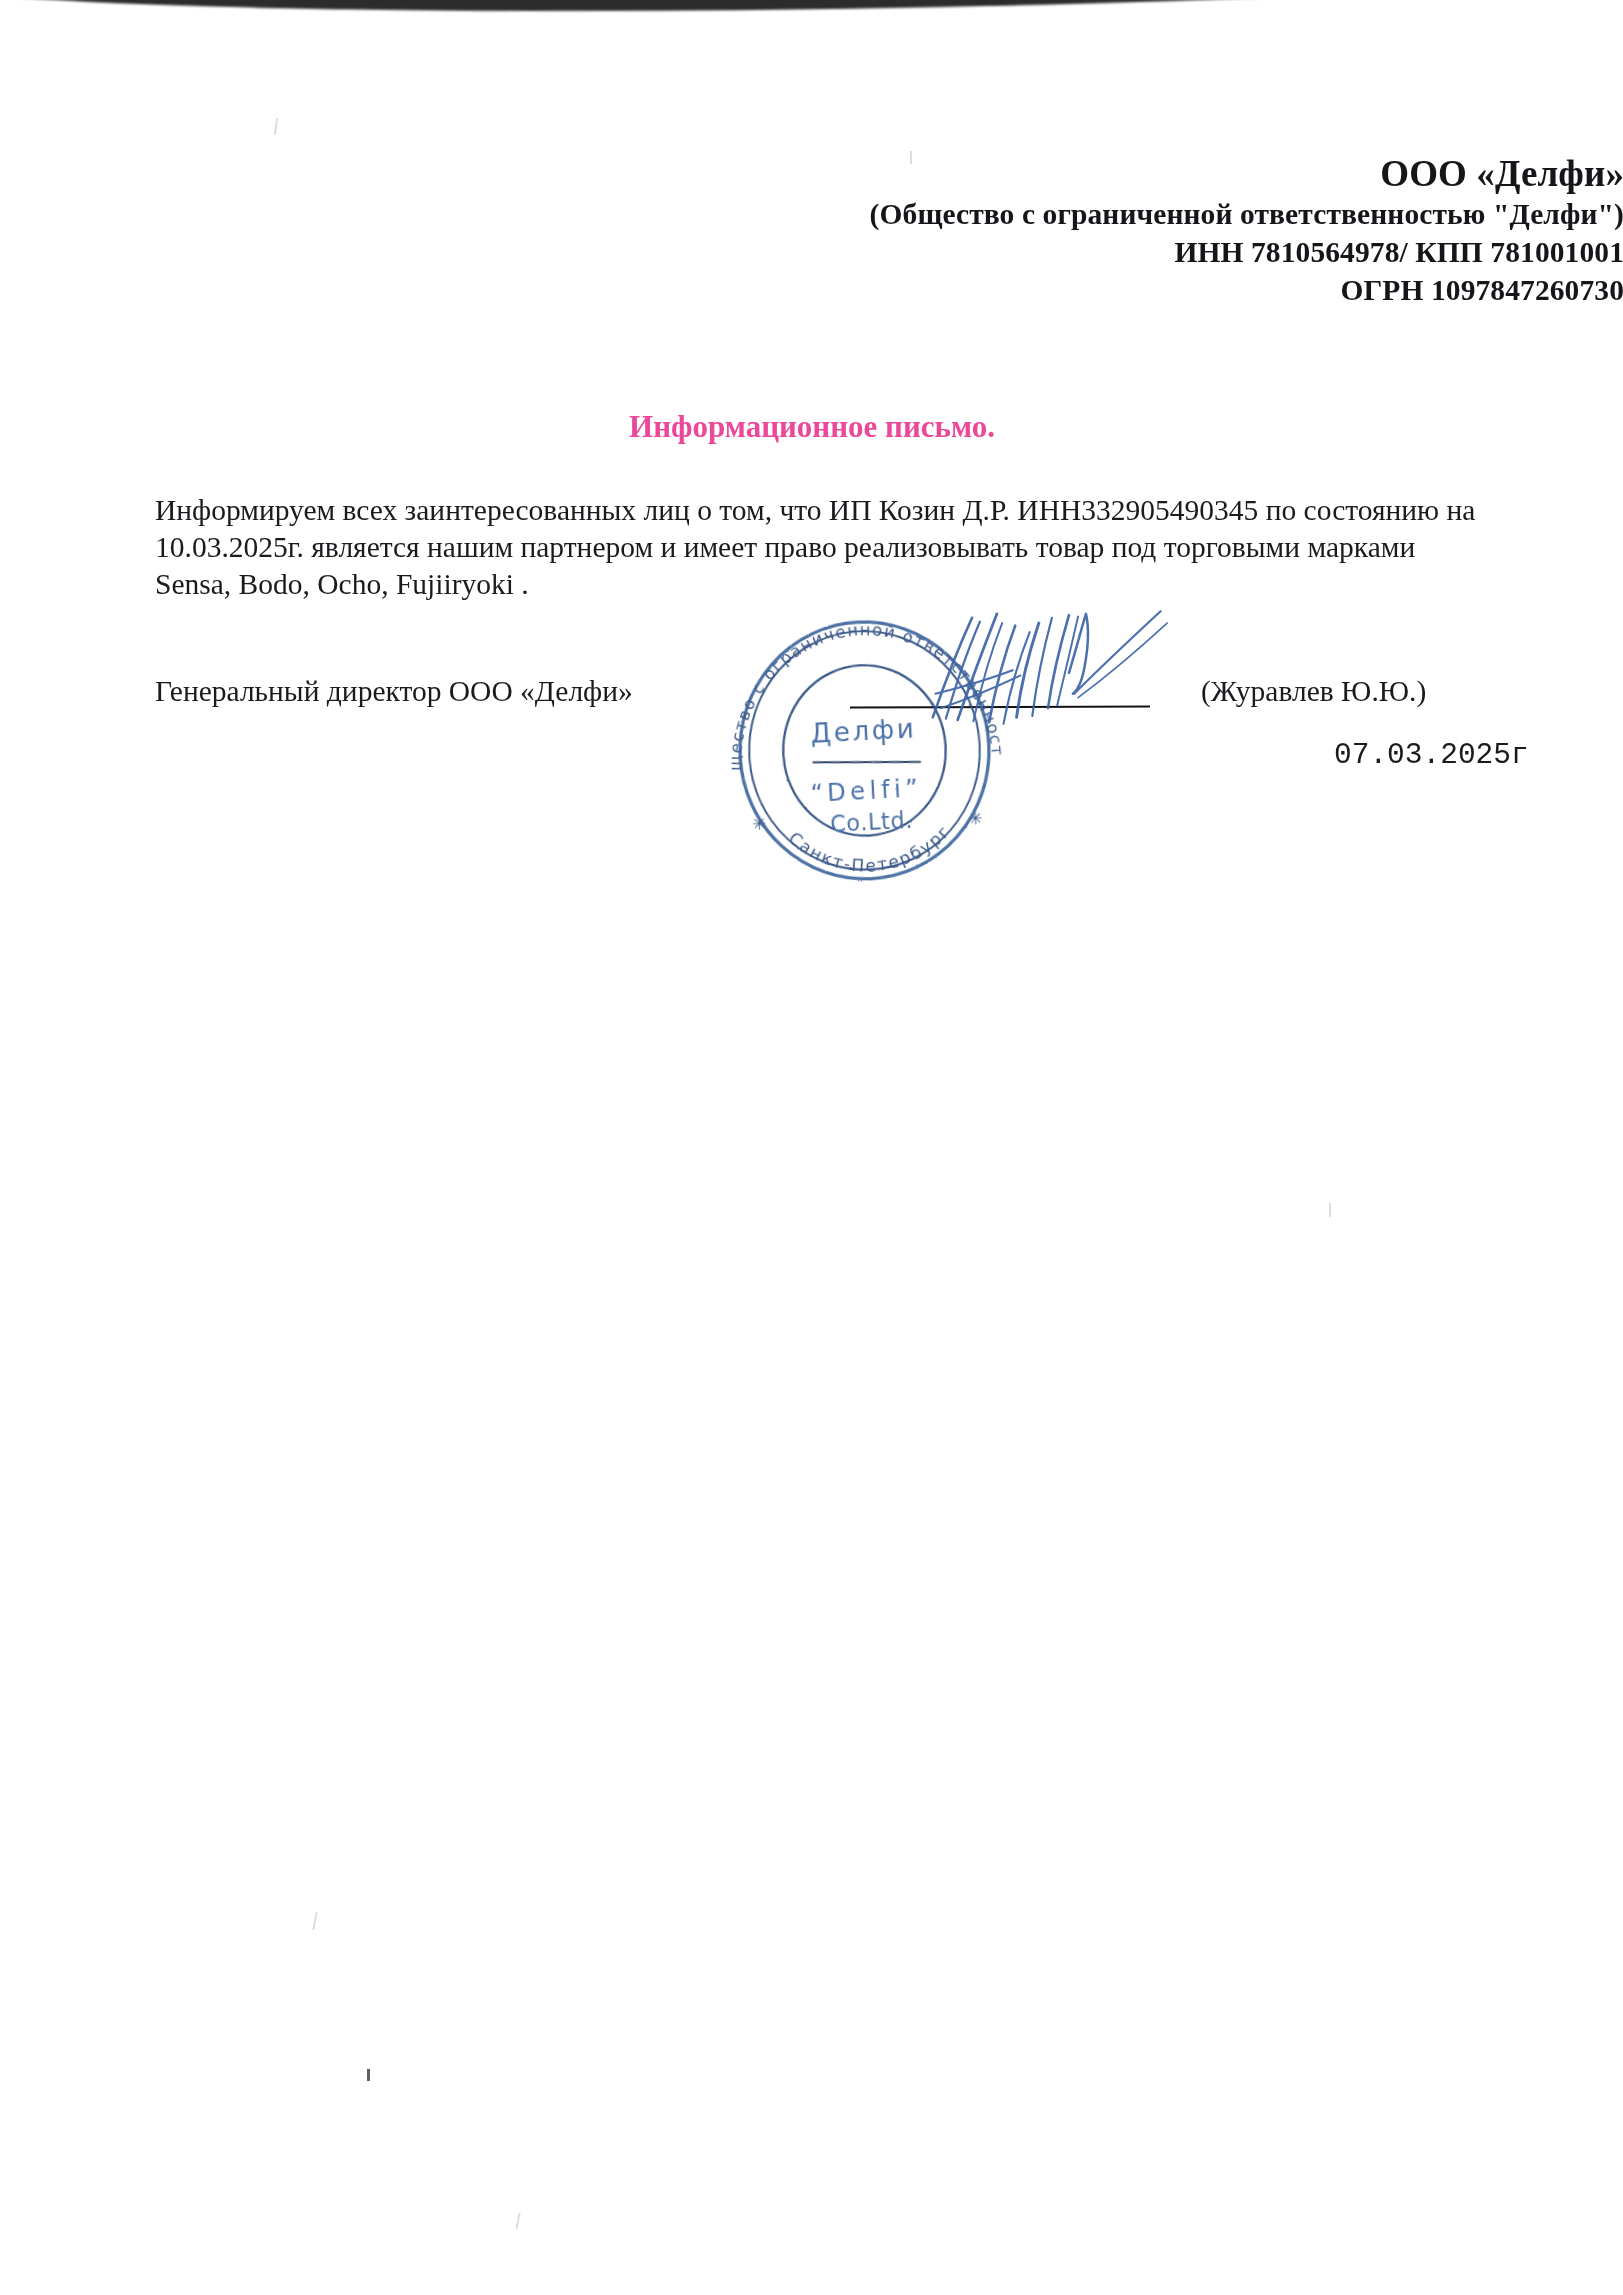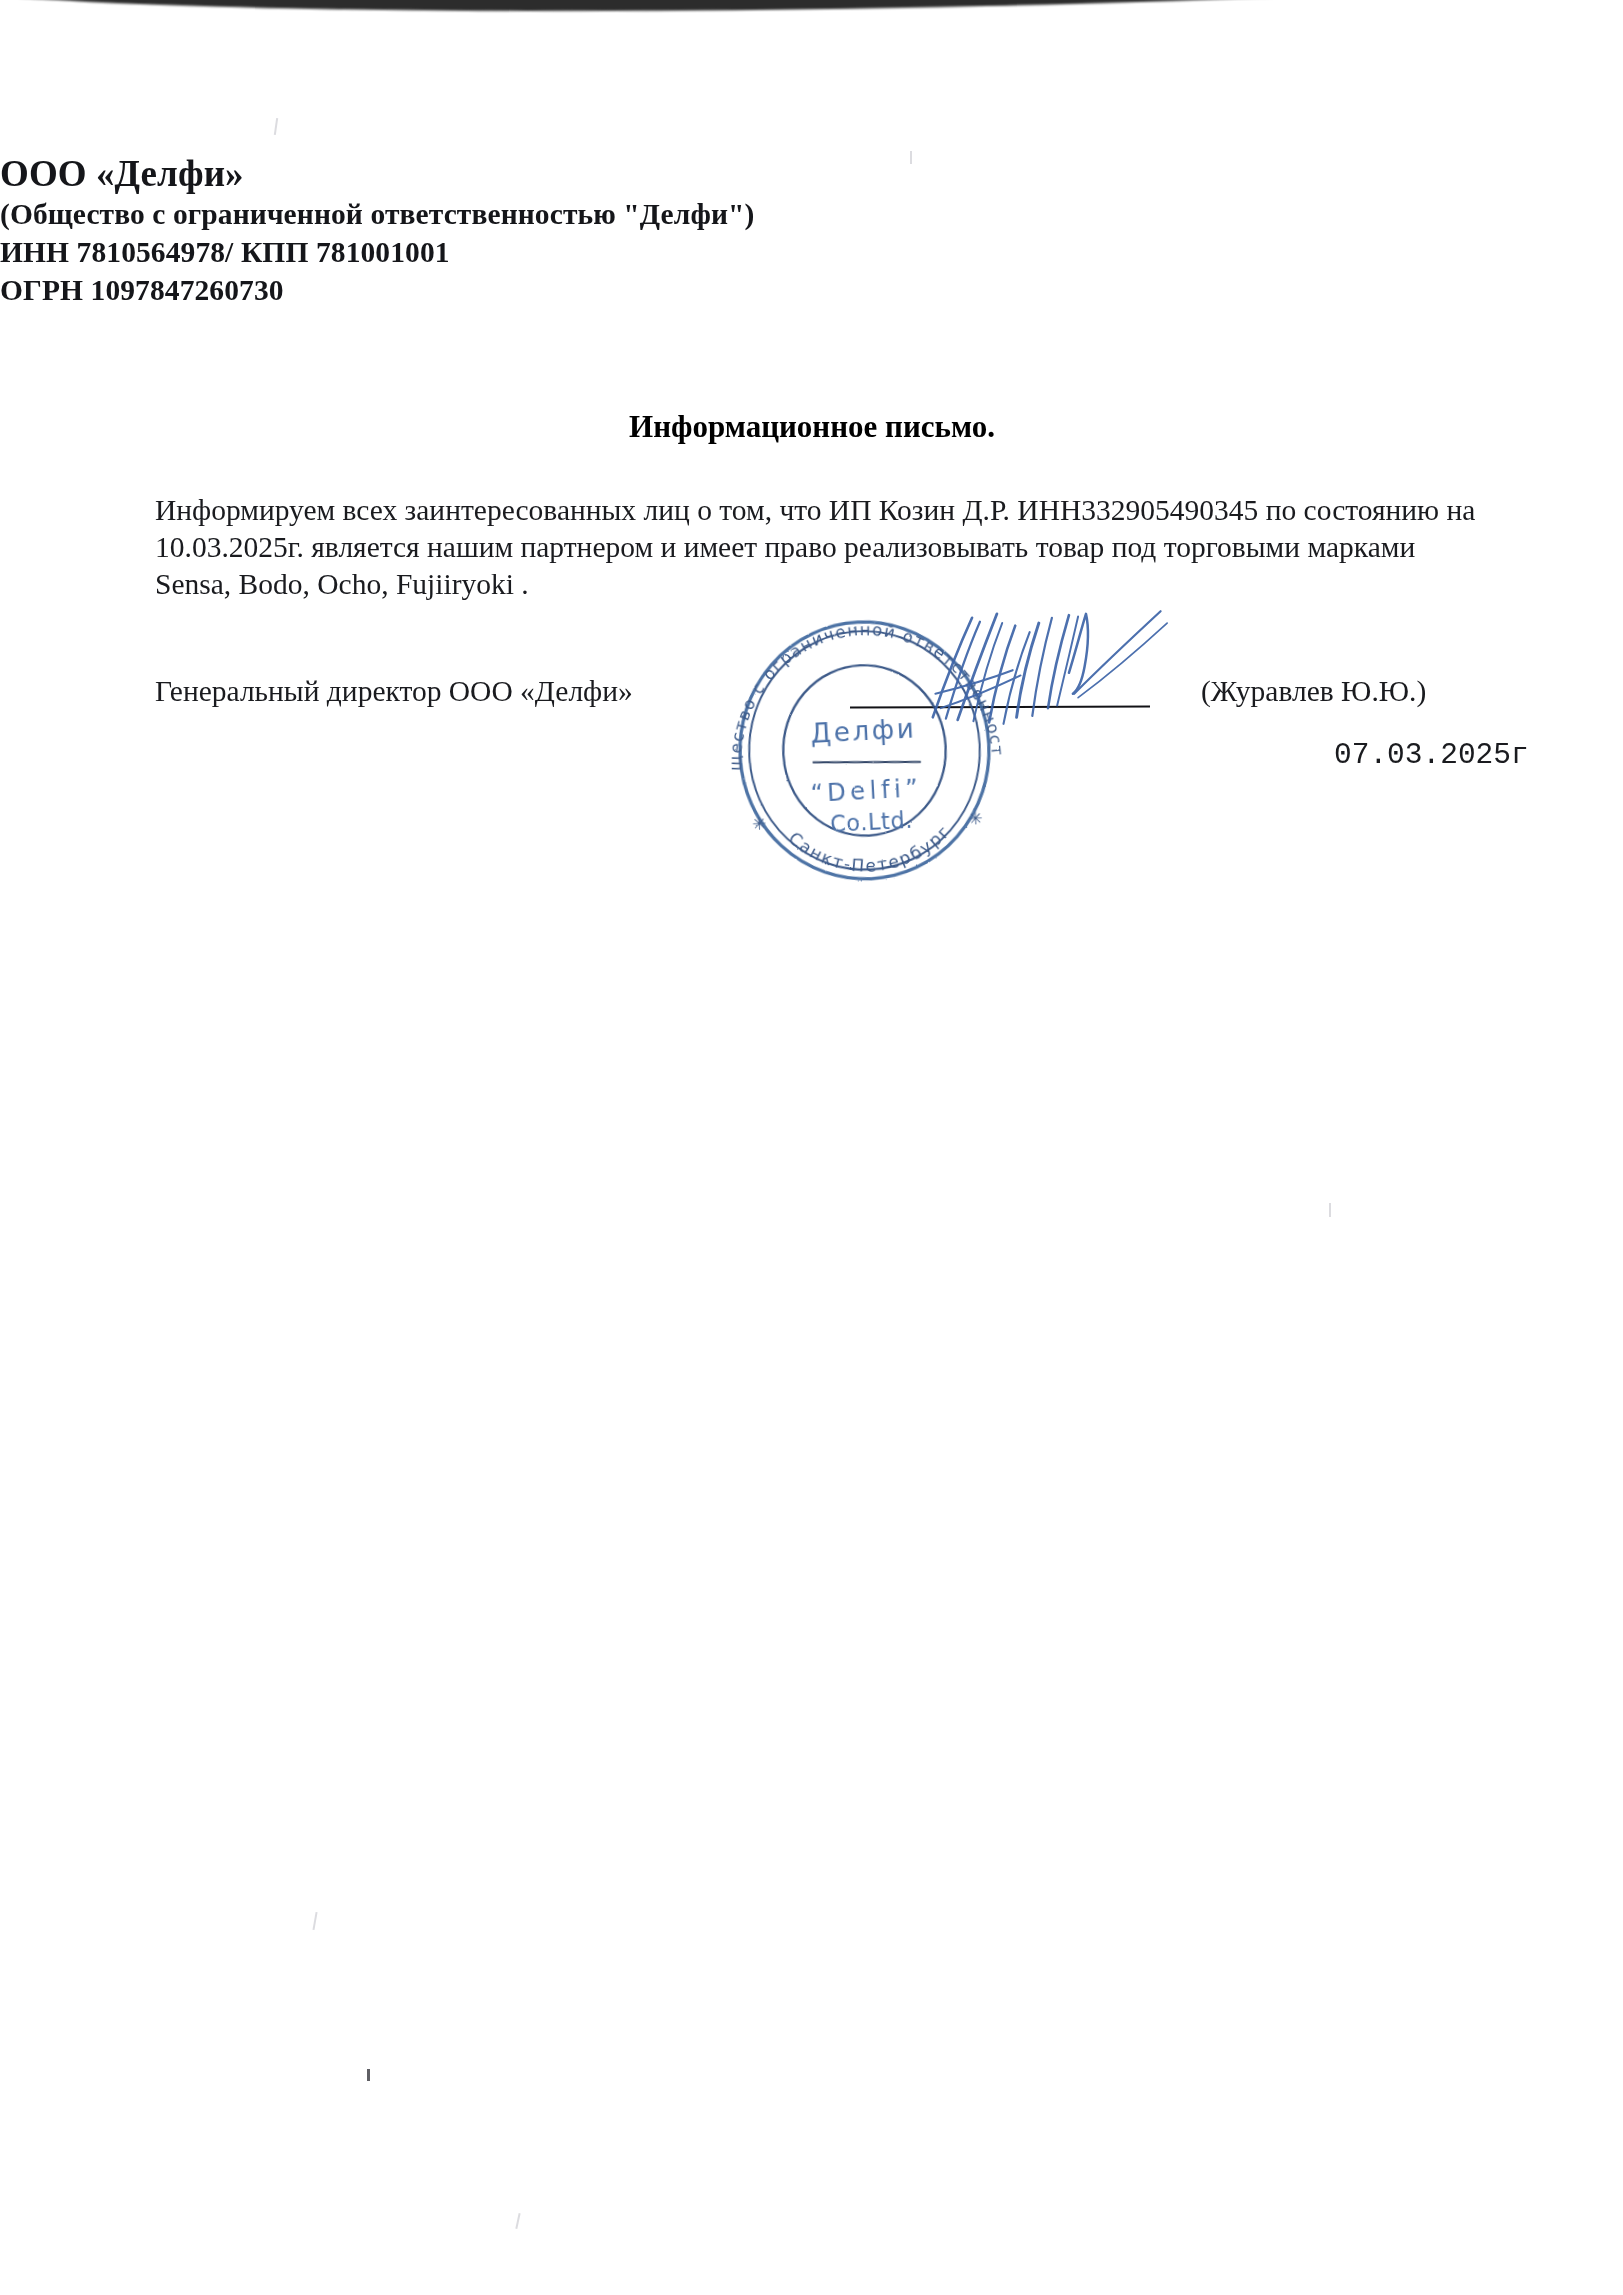--- a/index.html
+++ b/index.html
@@ -36,21 +36,21 @@
     background: #b9b9c2;
     opacity: 0.5;
   }
 
   
   .header-block {
     position: absolute;
     top: 152px;
     left: 0;
     width: 1624px;
-    text-align: left;
+    text-align: right;
     color: #15161a;
   }
   .header-block .h-line {
     font-weight: bold;
     letter-spacing: 0.1px;
   }
   .h-company {
     font-size: 37px;
     line-height: 43px;
   }
@@ -61,21 +61,21 @@
 
   
   .doc-title {
     position: absolute;
     top: 409px;
     left: 0;
     width: 1624px;
     text-align: center;
     font-size: 31px;
     font-weight: bold;
-    color: #000000;
+    color: #ec4899;
   }
 
   
   .body-text {
     position: absolute;
     top: 492px;
     left: 155px;
     width: 1323px;
     font-size: 29.5px;
     line-height: 37px;

